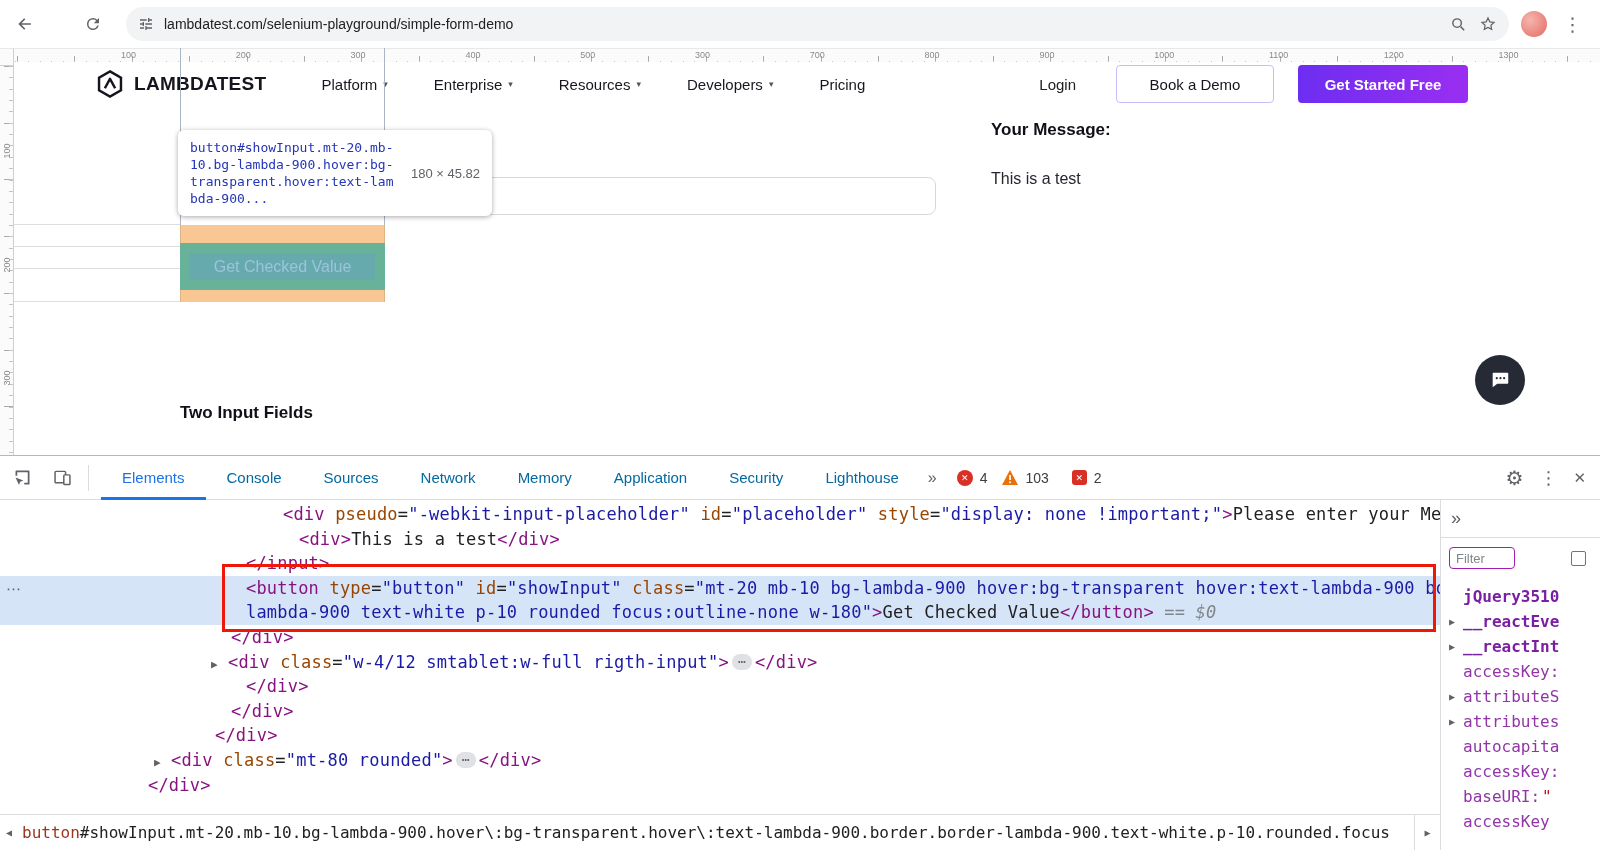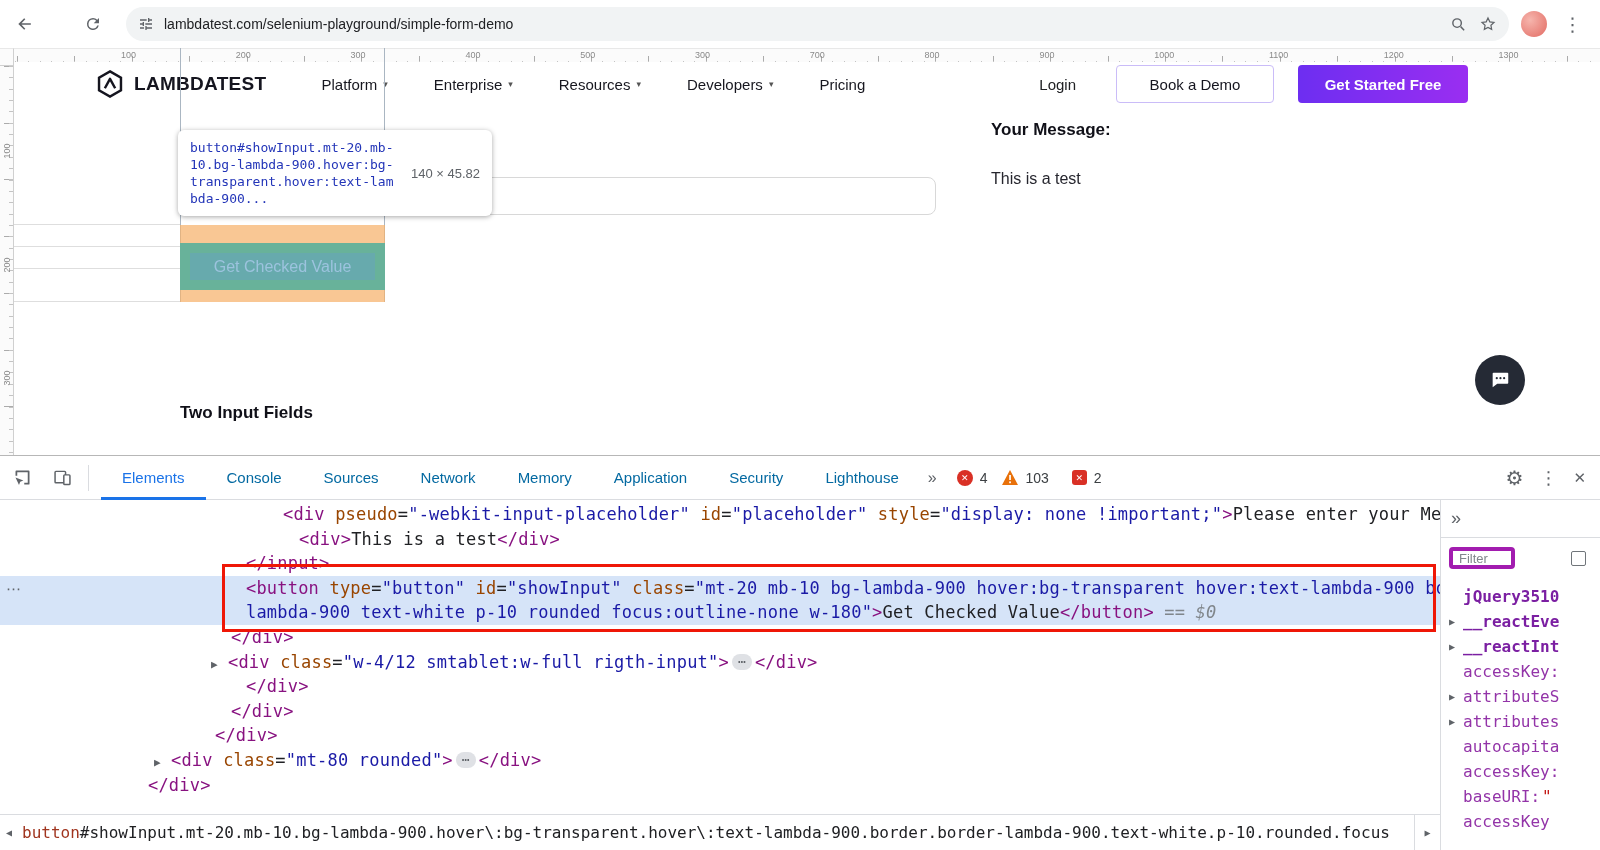--- a/index.html
+++ b/index.html
@@ -90,21 +90,21 @@
 .dt-statusbar{position:absolute; left:0; bottom:0; width:1440px; height:36px; border-top:1px solid #dadce0; display:flex; align-items:center; background:#fff; font-family:"DejaVu Sans Mono", monospace; font-size:16px;}
 .crumb-scroll-left{color:#5f6368; font-size:10px; margin:0 10px 0 6px;}
 .crumb-text{white-space:nowrap; overflow:hidden; flex:1;}
 .crumb-tag{color:#a0351f;}
 .crumb-rest{color:#202124;}
 .crumb-scroll-right{width:26px; height:100%; border-left:1px solid #dadce0; display:flex; align-items:center; justify-content:center; color:#5f6368; font-size:10px;}
 
 .dt-sidebar{position:absolute; right:0; top:0; width:160px; height:100%; border-left:1px solid #dadce0; background:#fff; overflow:hidden;}
 .sb-top{height:38px; border-bottom:1px solid #dadce0; display:flex; align-items:center; padding-left:10px; color:#5f6368; font-size:18px;}
 .sb-filter{height:40px; display:flex; align-items:center; padding:0 14px 0 8px;}
-.sb-filter input{width:66px; height:22px; border:4px solid #a21caf; border-radius:4px; font-size:13px; padding:0 6px; color:#202124; font-family:"Liberation Sans", sans-serif;}
+.sb-filter input{width:66px; height:22px; border:1px solid #a21caf; border-radius:4px; font-size:13px; padding:0 6px; color:#202124; font-family:"Liberation Sans", sans-serif;}
 .sb-filter input::placeholder{color:#80868b;}
 .sb-check{width:15px; height:15px; border:1px solid #70757a; border-radius:2px; margin-left:auto;}
 .sb-props{padding:6px 0 0 8px; font-family:"DejaVu Sans Mono", monospace; font-size:16px;}
 .sb-row{height:25px; line-height:25px; white-space:nowrap; overflow:hidden; display:flex; align-items:flex-end;}
 .sb-arrow{width:14px; font-size:10px; color:#5f6368; flex:none;}
 .sb-name{color:#9334a8;}
 .sb-name.bold{color:#7b1fa2; font-weight:700;}
 .sb-val{color:#c41a16; margin-left:2px;}
 </style>
 </head>
@@ -217,21 +217,21 @@
 <div class="input-box"></div>
 
 <div class="ins-margin-top"></div>
 <div class="ins-btn">
   <span>Get Checked Value</span>
 </div>
 <div class="ins-margin-bottom"></div>
 
 <div class="inspect-tooltip">
   <div class="tt-selector">button#showInput.mt-20.mb-10.bg-lambda-900.hover:bg-transparent.hover:text-lambda-900...</div>
-  <div class="tt-dims">140 × 45.82</div>
+  <div class="tt-dims">180 × 45.82</div>
 </div>
 
 <div class="your-message">Your Message:</div>
 <div class="message-value">This is a test</div>
 <div class="section-heading">Two Input Fields</div>
 
 <div class="chat-fab">
   <svg width="22" height="22" viewBox="0 0 24 24" fill="#fff">
       <path d="M4 4h16a1 1 0 0 1 1 1v10a1 1 0 0 1-1 1H9l-5 4V5a1 1 0 0 1 1-1z"></path>
       <circle cx="8.5" cy="10" r="1.2" fill="#252a35"></circle>

